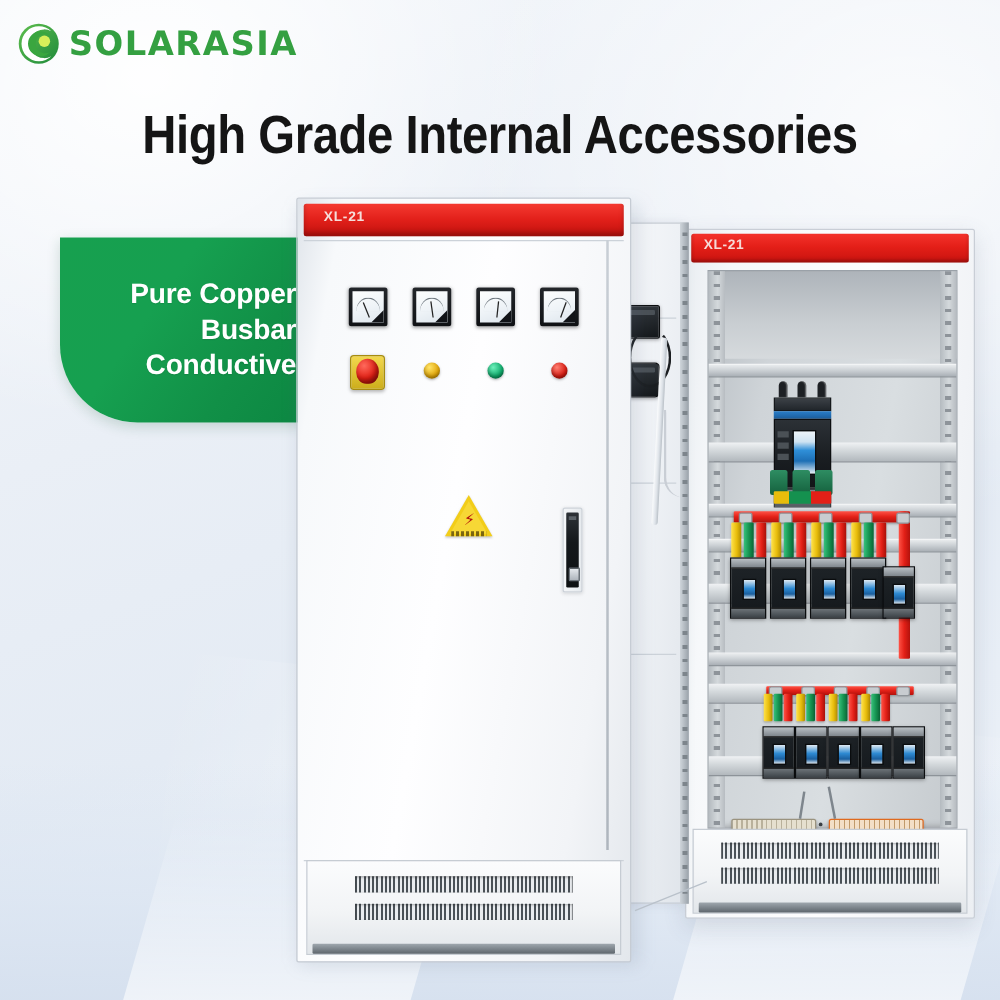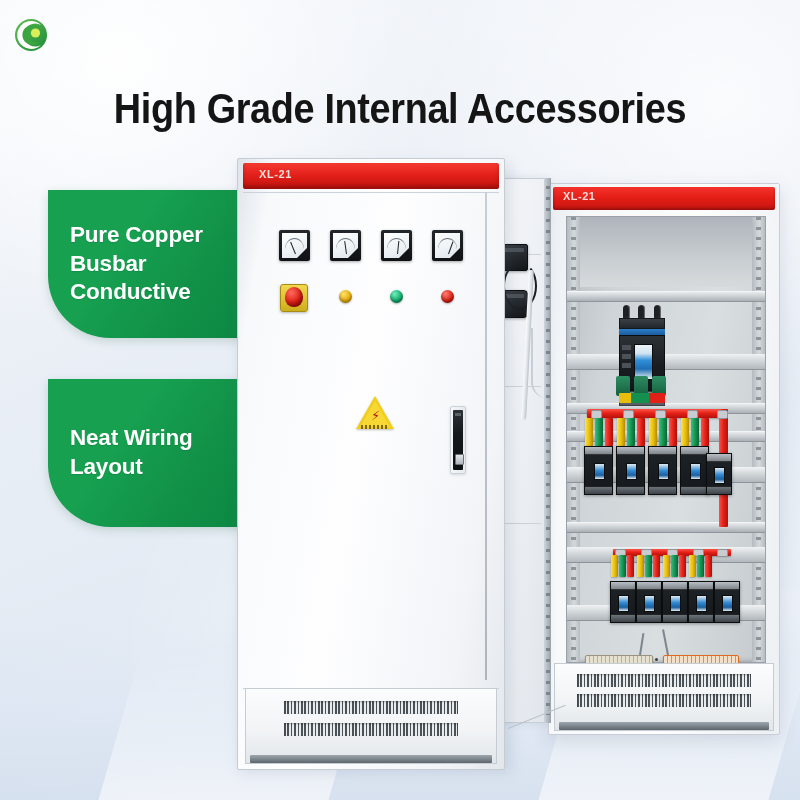--- a/index.html
+++ b/index.html
@@ -42,22 +42,22 @@
 
   
   .feature{
     position:absolute;left:48px;width:197px;
     background:linear-gradient(125deg,#17a04f 0%,#16a050 38%,#119047 72%,#0c8742 100%);
     border-bottom-left-radius:62px;
     box-shadow:0 3px 10px rgba(20,90,50,.18);
     display:flex;align-items:center;
     color:#fff;
   }
-  .feature .ftxt{padding-left:22px;padding-right:8px;font-size:22.5px;font-weight:bold;
-    line-height:1.28;letter-spacing:-0.2px;text-shadow:0 1px 1px rgba(0,0,0,.10);}
+  .feature .ftxt{padding-left:8px;padding-right:8px;font-size:22.5px;font-weight:bold;
+    line-height:1.28;letter-spacing:-0.2px;text-shadow:0 1px 1px rgba(0,0,0,.10);text-align:right;}
   #feature-0{top:190px;height:148px;}
   #feature-1{top:379px;height:148px;}
   #feature-2{top:568px;height:162px;}
 
   
   #cab-right{position:absolute;left:548px;top:183px;width:232px;height:552px;}
   .cr-body{position:absolute;inset:0;
     background:linear-gradient(95deg,#e9edf1 0%,#f6f8fa 14%,#fdfdfe 55%,#eceff3 100%);
     border:1px solid #c9ced6;border-radius:2px;
     box-shadow:0 6px 18px rgba(80,95,120,.16);}
@@ -244,29 +244,27 @@
             <stop offset="0%" stop-color="#5fbf4e"></stop>
               <stop offset="100%" stop-color="#1f8a3b"></stop>
           </linearGradient>
         </defs>
         <circle cx="17" cy="17" r="16" fill="url(#lg)"></circle>
         <path d="M27 7 A14 14 0 1 0 27 27 A11.5 11.5 0 1 1 27 7 Z" fill="#ffffff"></path>
         <path d="M26 10.5 A10 10 0 1 0 26 23.5 A7.6 7.6 0 1 1 26 10.5 Z" fill="#3aa63f"></path>
         <circle cx="21.5" cy="15" r="4.6" fill="#d8ef5a"></circle>
       </svg>
     </span>
+    <span class="logo-word">SOLARASIA</span>
   </div>
 
   <div id="title">High Grade Internal Accessories</div>
 
   <div class="feature" id="feature-0">
     <div class="ftxt">Pure Copper Busbar Conductive</div>
-  </div>
-  <div class="feature" id="feature-1">
-    <div class="ftxt">Neat Wiring Layout</div>
   </div>
 
   <div id="cab-right">
     <div class="cr-body"></div>
     <div class="cr-redband">
       <span class="bandtxt">XL-21</span>
     </div>
 
     <div class="cr-opening">
       <div class="cr-innertop"></div>

